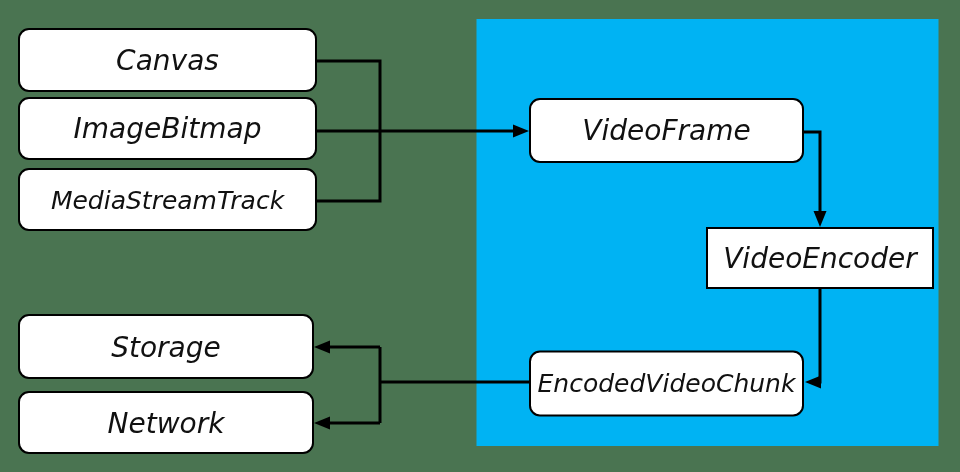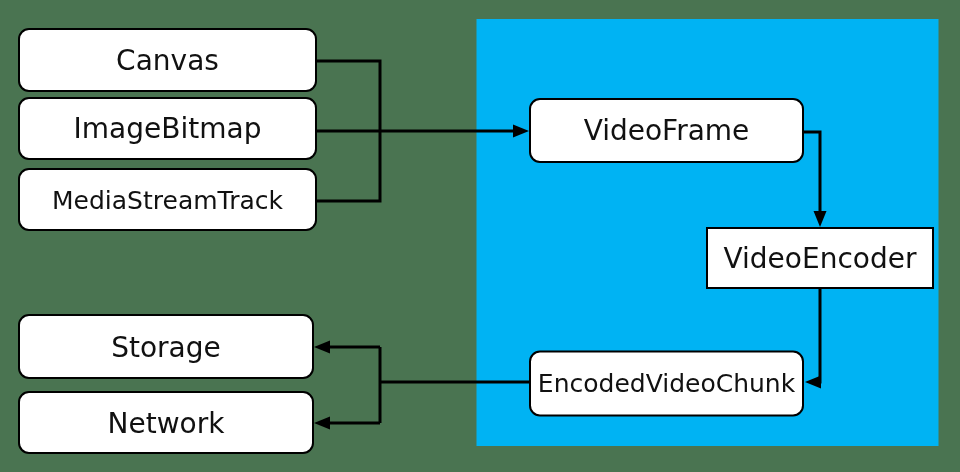--- a/index.html
+++ b/index.html
@@ -19,21 +19,21 @@
     font-size: 28px;
     text-anchor: middle;
   }
   .node-label.small { font-size: 25px; }
   .connector { fill: none; stroke: #000000; stroke-width: 3; }
   .arrowhead { fill: #000000; stroke: none; }
 </style>
 </head>
 <body>
 
-<div id="stage" style="background: rgb(74, 116, 81);">
+<div id="stage" style="background: rgb(74, 116, 81); font-style: italic;">
   <svg width="960" height="472" viewBox="0 0 960 472">
 
     <rect x="476.5" y="19" width="462" height="427" fill="#00b3f3"></rect>
 
     <path class="connector" d="M 316 61 H 380 V 201 H 316"></path>
     <path class="connector" d="M 316 131 H 514"></path>
     <polygon class="arrowhead" points="529,131 513,124.5 513,137.5"></polygon>
 
     <path class="connector" d="M 803 132 H 820 V 212"></path>
     <polygon class="arrowhead" points="820,227 813.5,211 826.5,211"></polygon>

